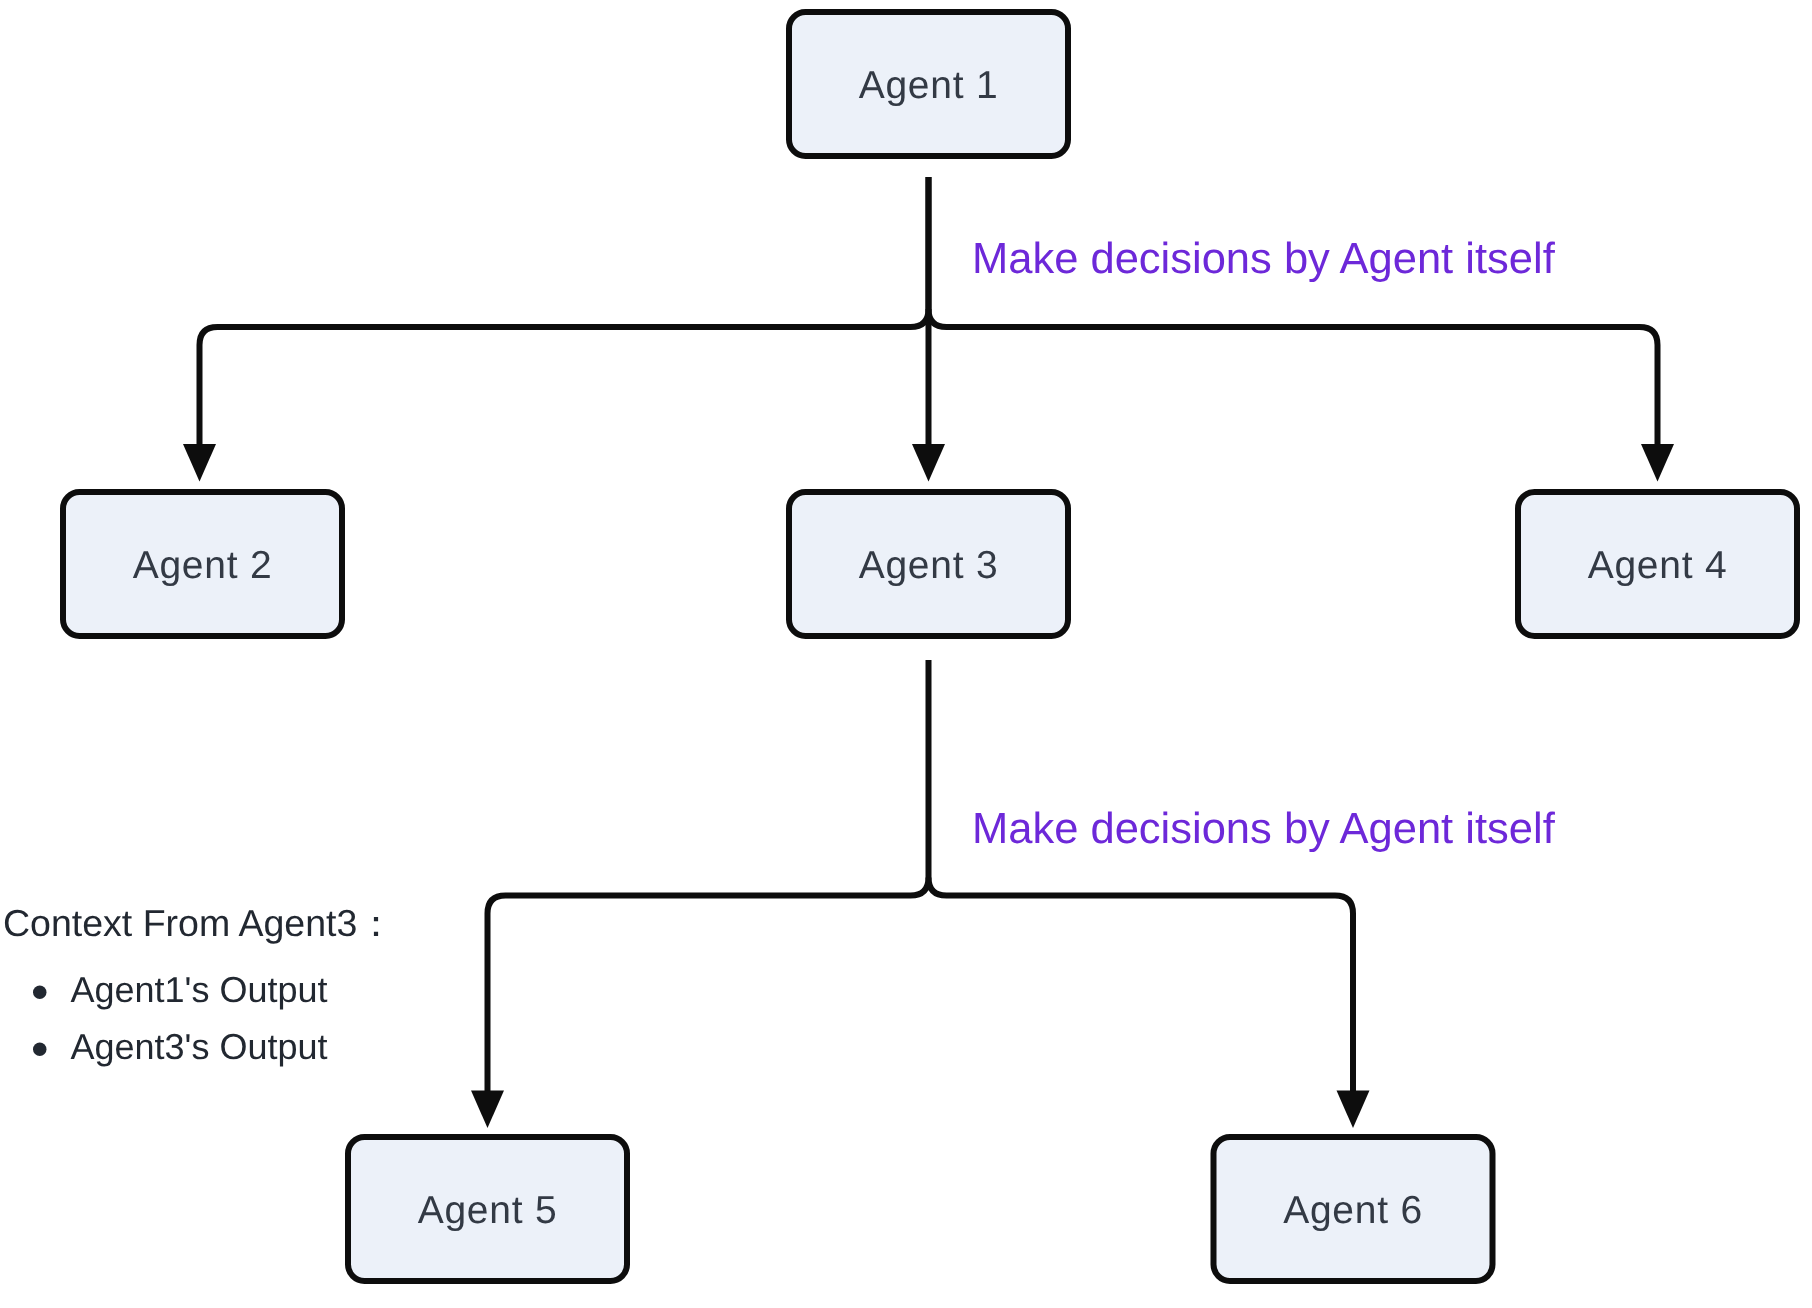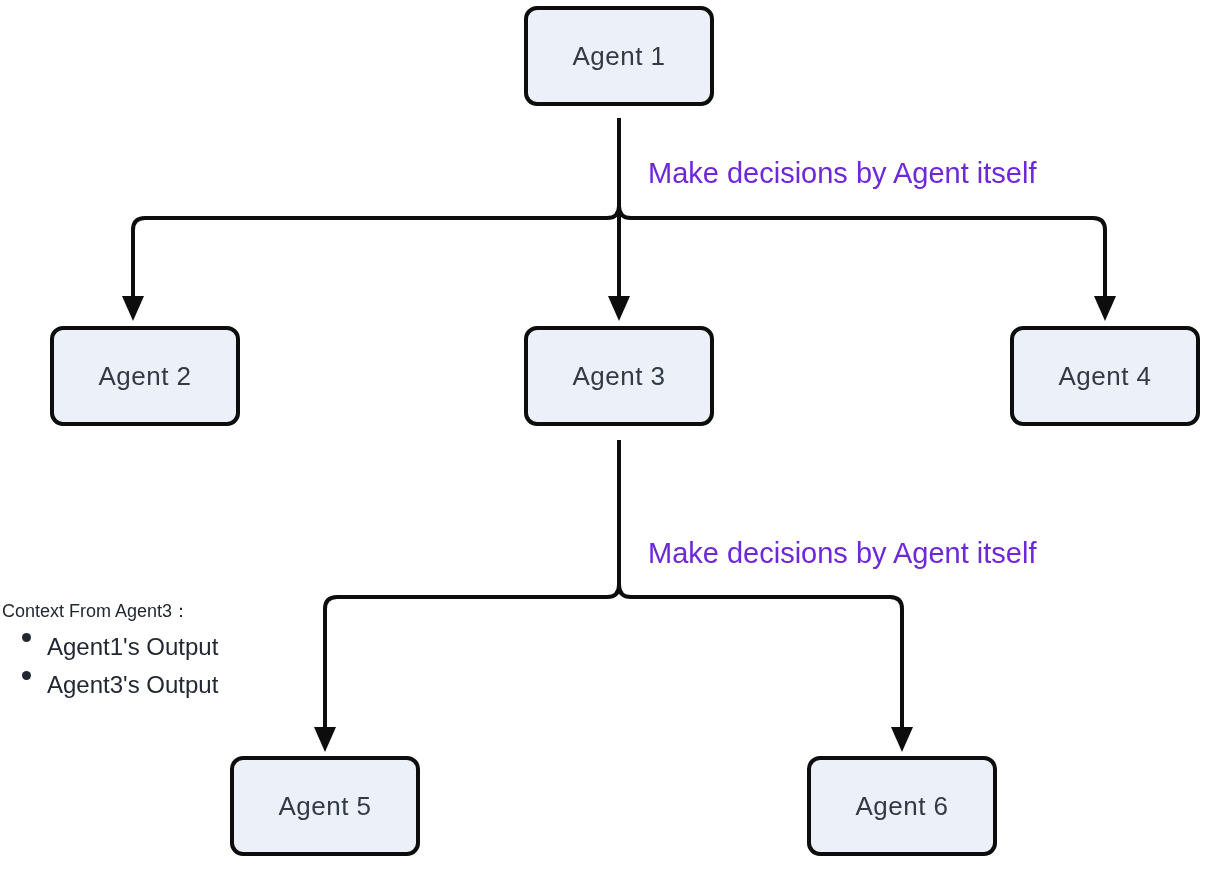--- a/index.html
+++ b/index.html
@@ -45,31 +45,32 @@
     color: #6d28d9;
     white-space: nowrap;
   }
   .context-note {
     position: absolute;
     left: 2px;
     top: 599px;
     color: #222831;
   }
   .note-title {
-    font-size: 18px;
+    font-size: 25px;
     margin-bottom: 10px;
     white-space: nowrap;
   }
   .note-list {
     list-style: none;
     margin: 0;
     padding: 0;
   }
   .note-item {
     display: flex;
+    align-items: center;
     font-size: 24px;
     height: 38px;
     white-space: nowrap;
   }
   .bullet {
     width: 9px;
     height: 9px;
     border-radius: 50%;
     background: #222831;
     margin-left: 20px;
@@ -96,21 +97,21 @@
     <path d="M619,440 V585 Q619,597 607,597 H337 Q325,597 325,609 V729"></path>
     <polygon fill="#0d0d0d" stroke="none" points="325,752 314,727 336,727"></polygon>
 
     <path d="M619,585 Q619,597 631,597 H890 Q902,597 902,609 V729"></path>
     <polygon fill="#0d0d0d" stroke="none" points="902,752 891,727 913,727"></polygon>
   </svg>
 
   <div class="node" style="left:524px; top:6px;">
     <span>Agent 1</span>
   </div>
-  <div class="node" style="left:50px; top:326px;">
+  <div class="node" style="left:40px; top:326px;">
     <span>Agent 2</span>
   </div>
   <div class="node" style="left:524px; top:326px;">
     <span>Agent 3</span>
   </div>
   <div class="node" style="left:1010px; top:326px;">
     <span>Agent 4</span>
   </div>
   <div class="node" style="left:230px; top:756px;">
     <span>Agent 5</span>

